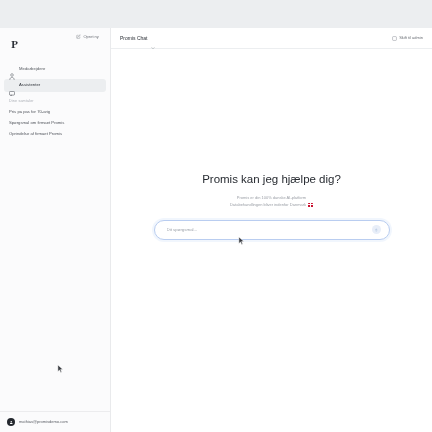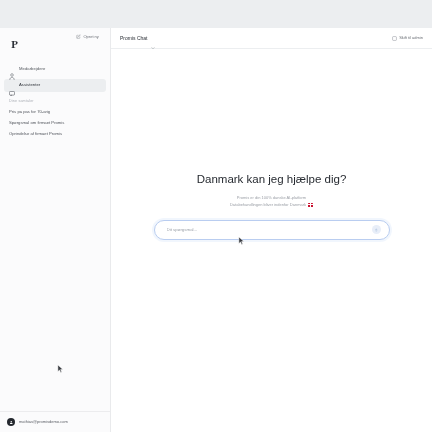--- a/index.html
+++ b/index.html
@@ -193,21 +193,21 @@
             <svg viewBox="0 0 12 12">
               <rect x="1.4" y="1.4" width="9.2" height="9.2" rx="1.8" fill="none" stroke="#8b8f96" stroke-width="1.2"></rect>
             </svg>
           </span>
           <span>Skift til admin</span>
         </div>
       </div>
     </header>
 
     <div class="content">
-      <h1 class="headline">Danmark kan jeg hjælpe dig?</h1>
+      <h1 class="headline">Promis kan jeg hjælpe dig?</h1>
       <p class="sub1">Promis er din 100% danske AI-platform</p>
       <p class="sub2">
         <span>Databehandlingen bliver indenfor Danmark</span>
         <span class="flag"></span>
       </p>
 
       <div class="inputwrap">
         <input type="text" placeholder="Dit spørgsmål..." style="">
         <span class="sendbtn">
           <svg viewBox="0 0 12 12">

